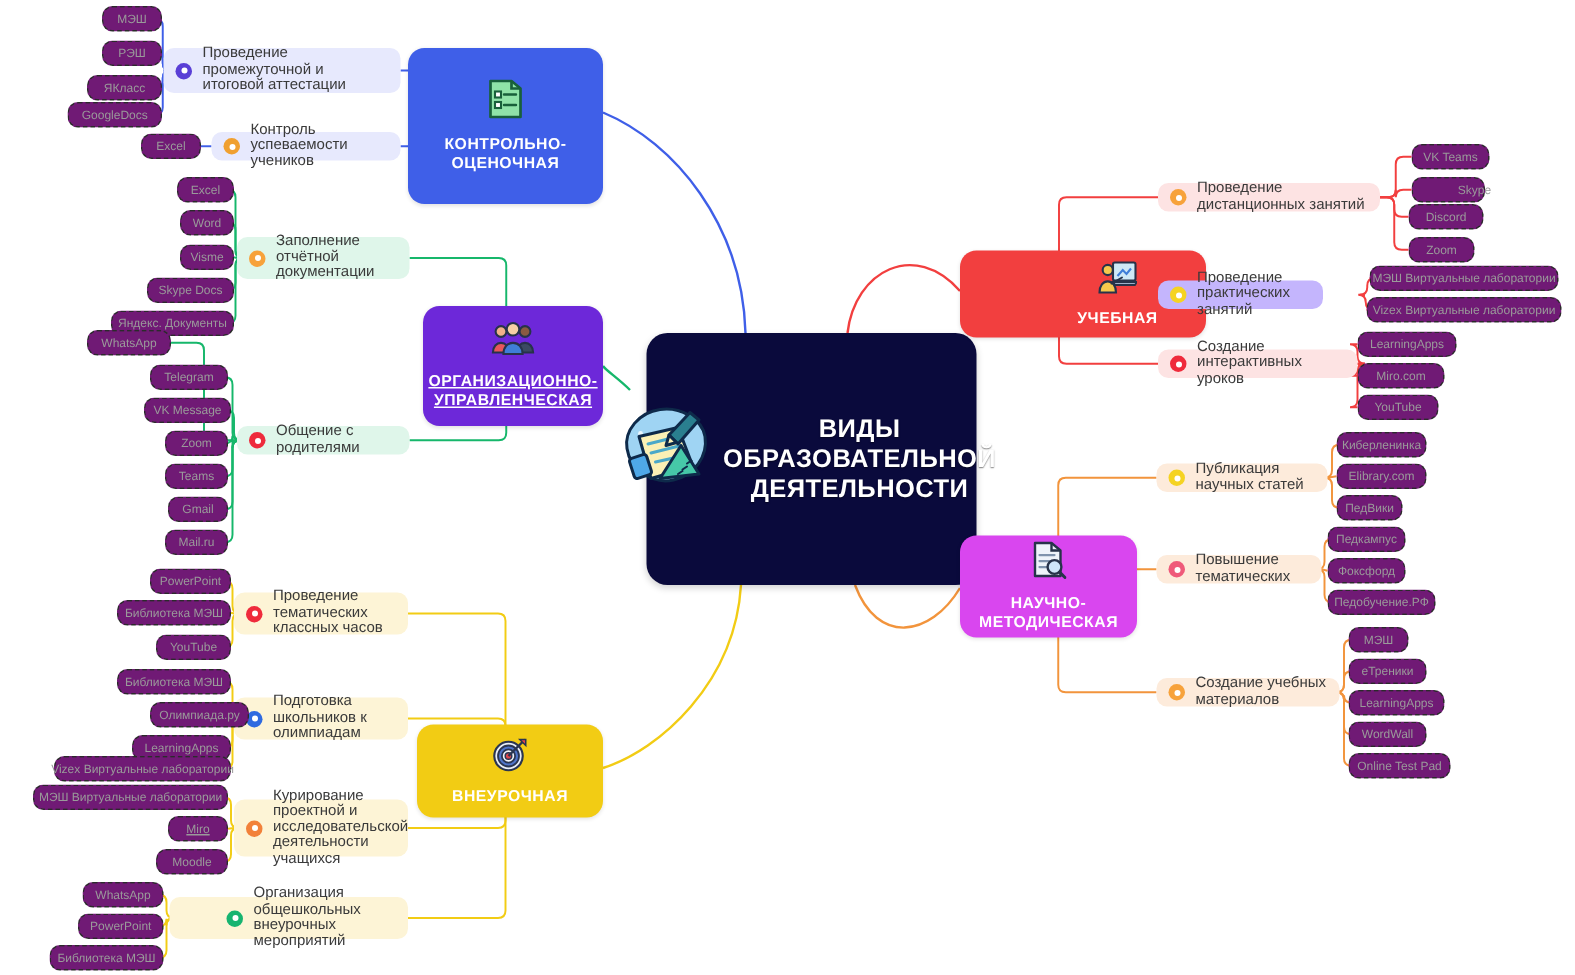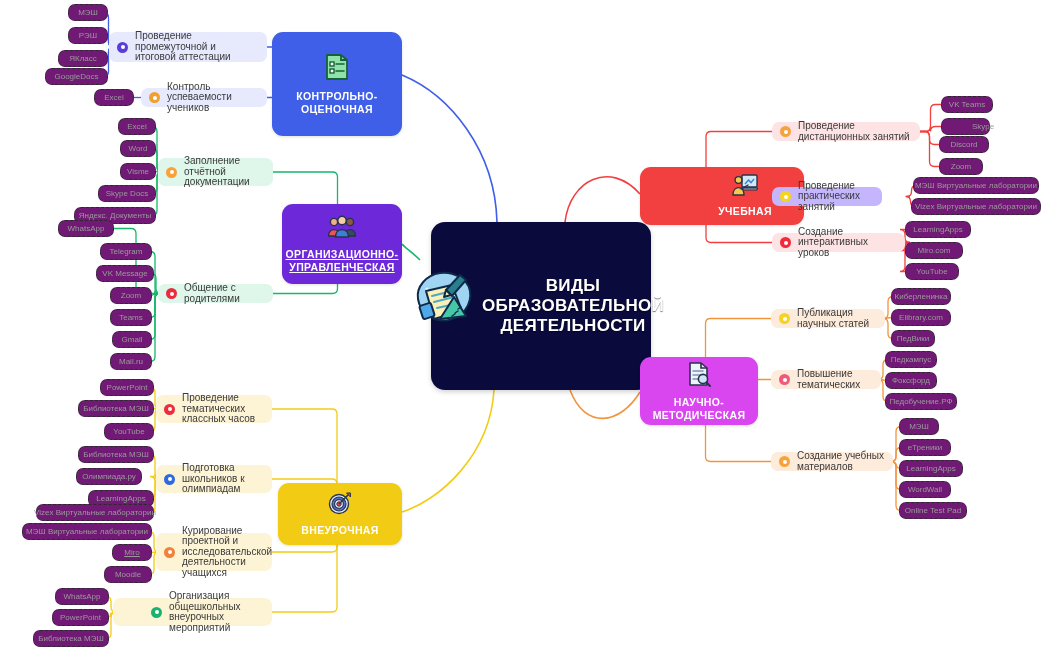--- a/index.html
+++ b/index.html
@@ -301,21 +301,21 @@
 
   <div class="sub" style="left:156px;top:465px;width:116px;height:28px;background:#fdf4d6;">
     <span class="dot" style="background:#2f6ae0;">
         <i></i>
       </span>
     <span class="stext">Подготовка школьников к олимпиадам</span>
   </div>
   <div class="leaf" style="left:78px;top:446px;width:76px;">
       <span>Библиотека МЭШ</span>
     </div>
-  <div class="leaf" style="left:76px;top:468px;width:66px;">
+  <div class="leaf" style="left:100px;top:468px;width:66px;">
       <span>Олимпиада.ру</span>
     </div>
   <div class="leaf" style="left:88px;top:490px;width:66px;">
       <span>LearningApps</span>
     </div>
   <div class="leaf" style="left:36px;top:504px;width:118px;">
       <span>Vizex Виртуальные лаборатории</span>
     </div>
 
   <div class="sub" style="left:156px;top:533px;width:116px;height:38px;background:#fdf4d6;">

